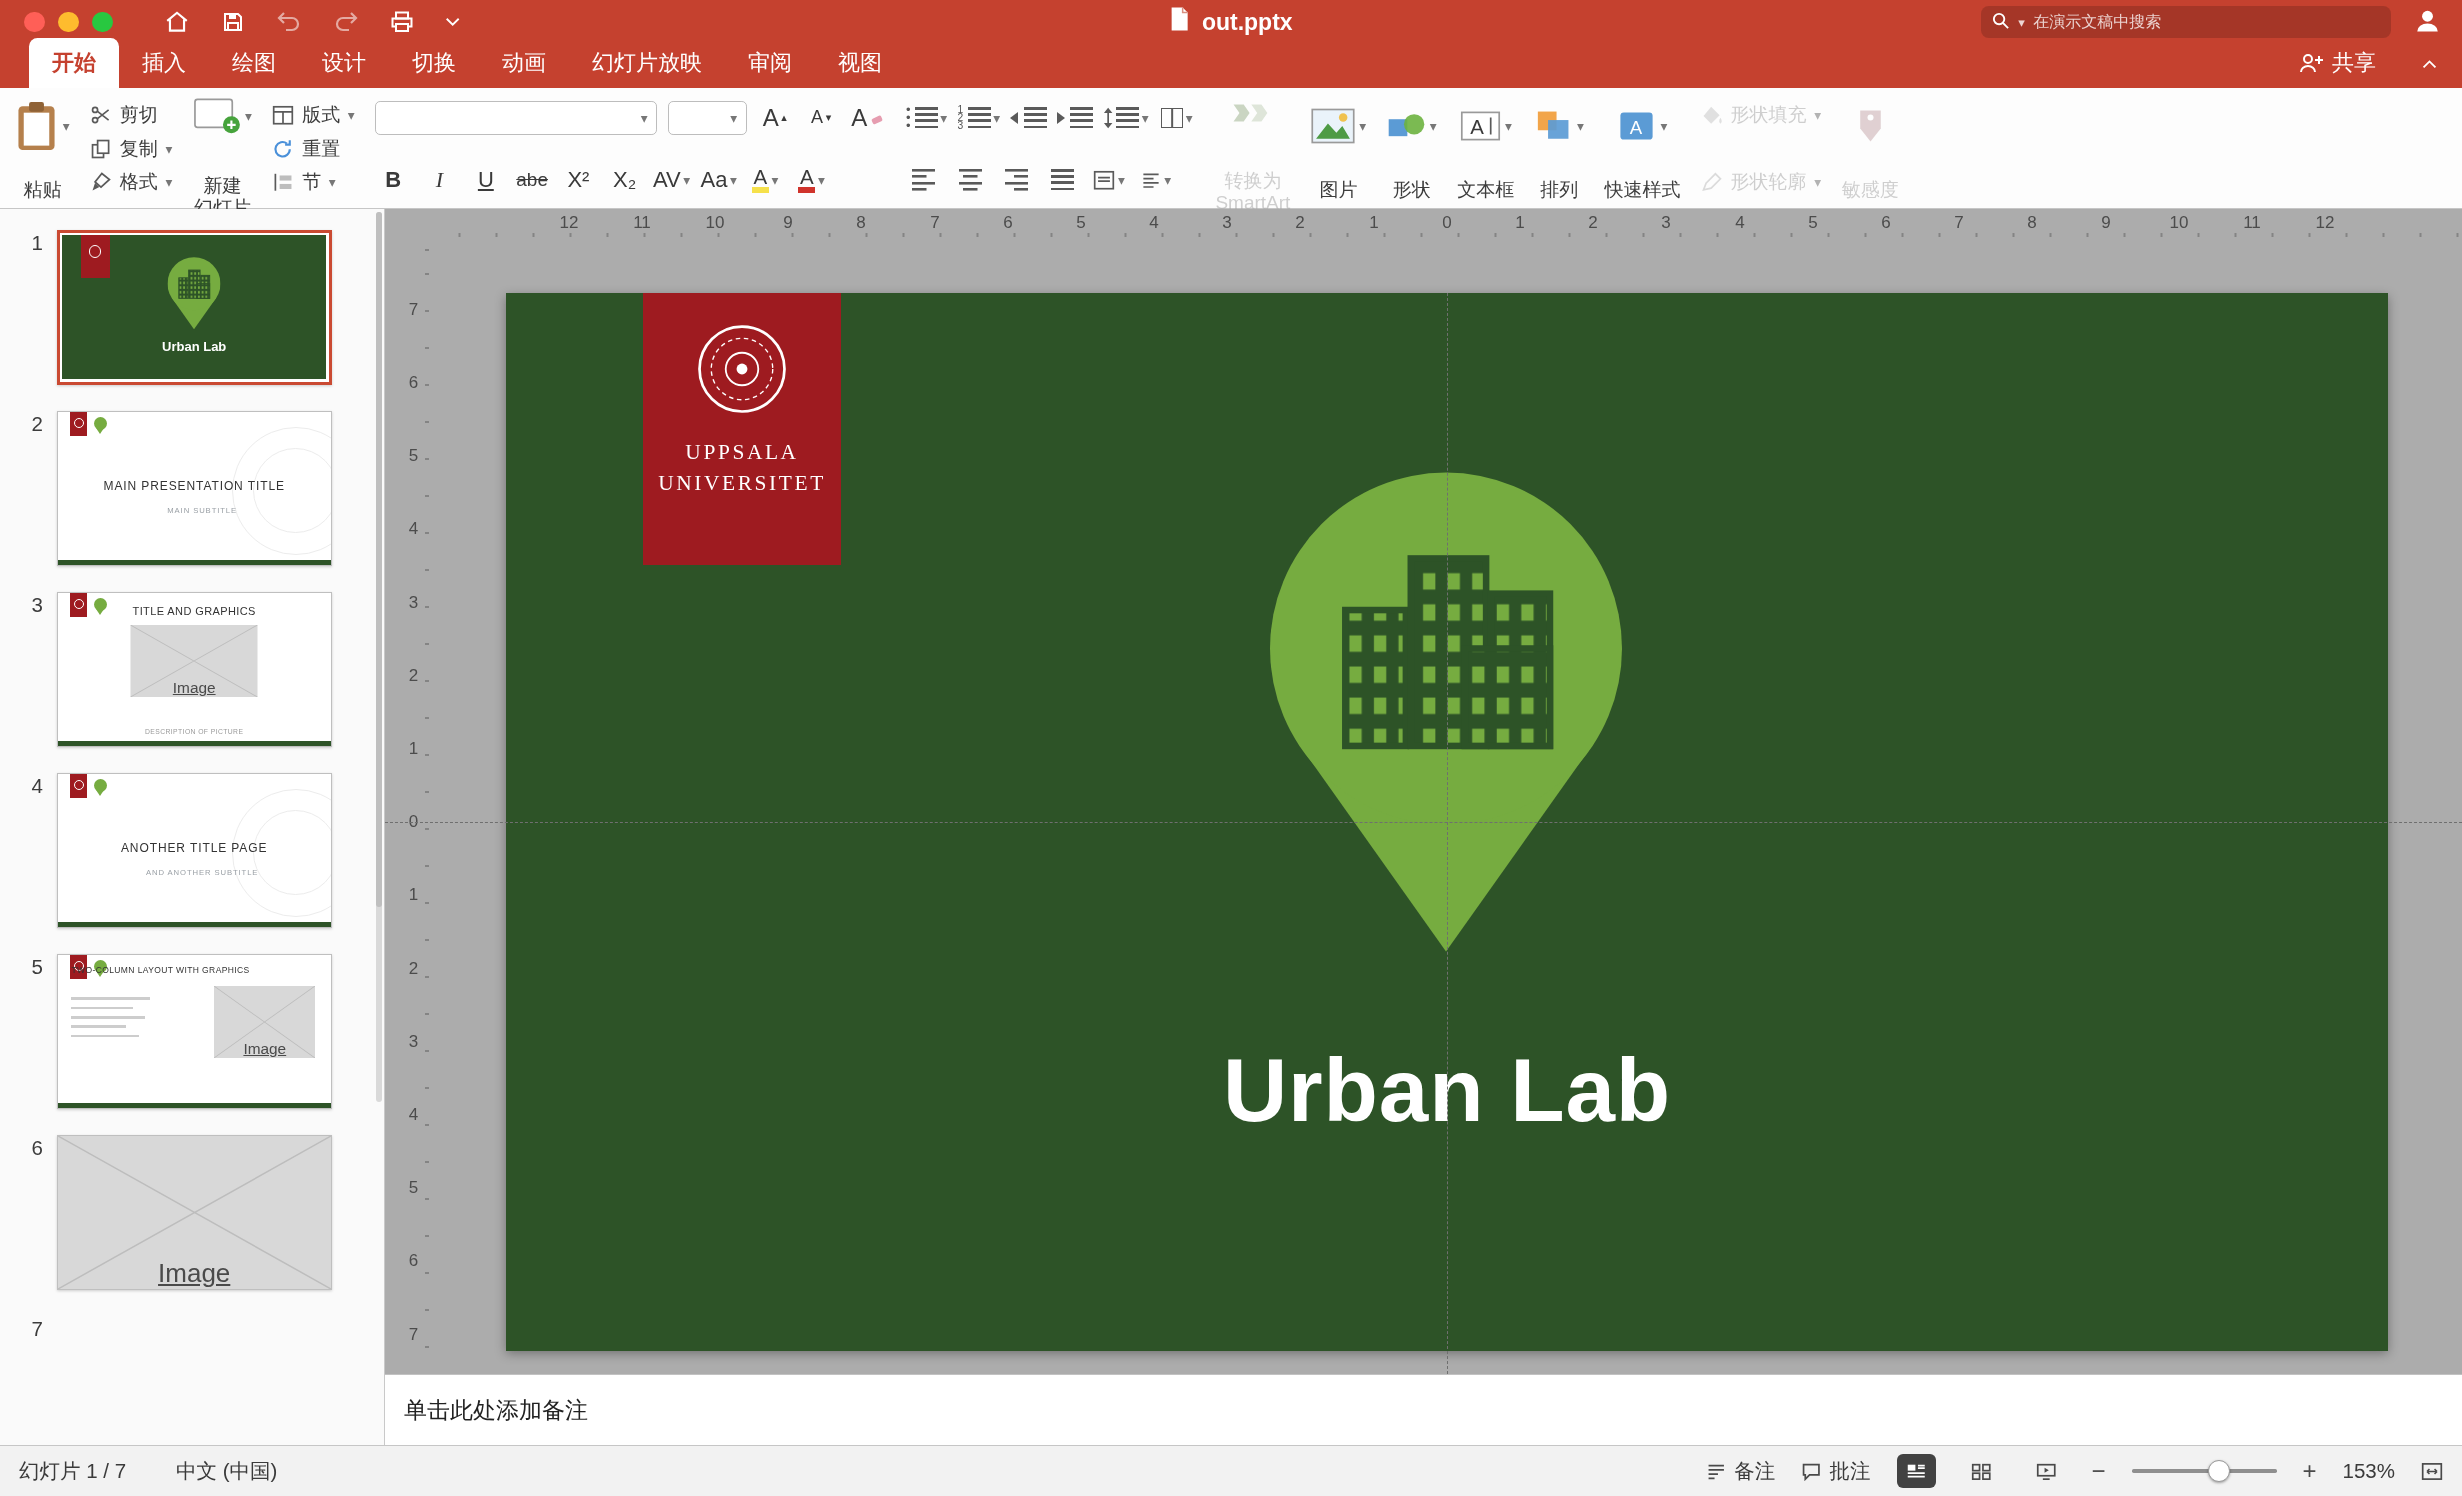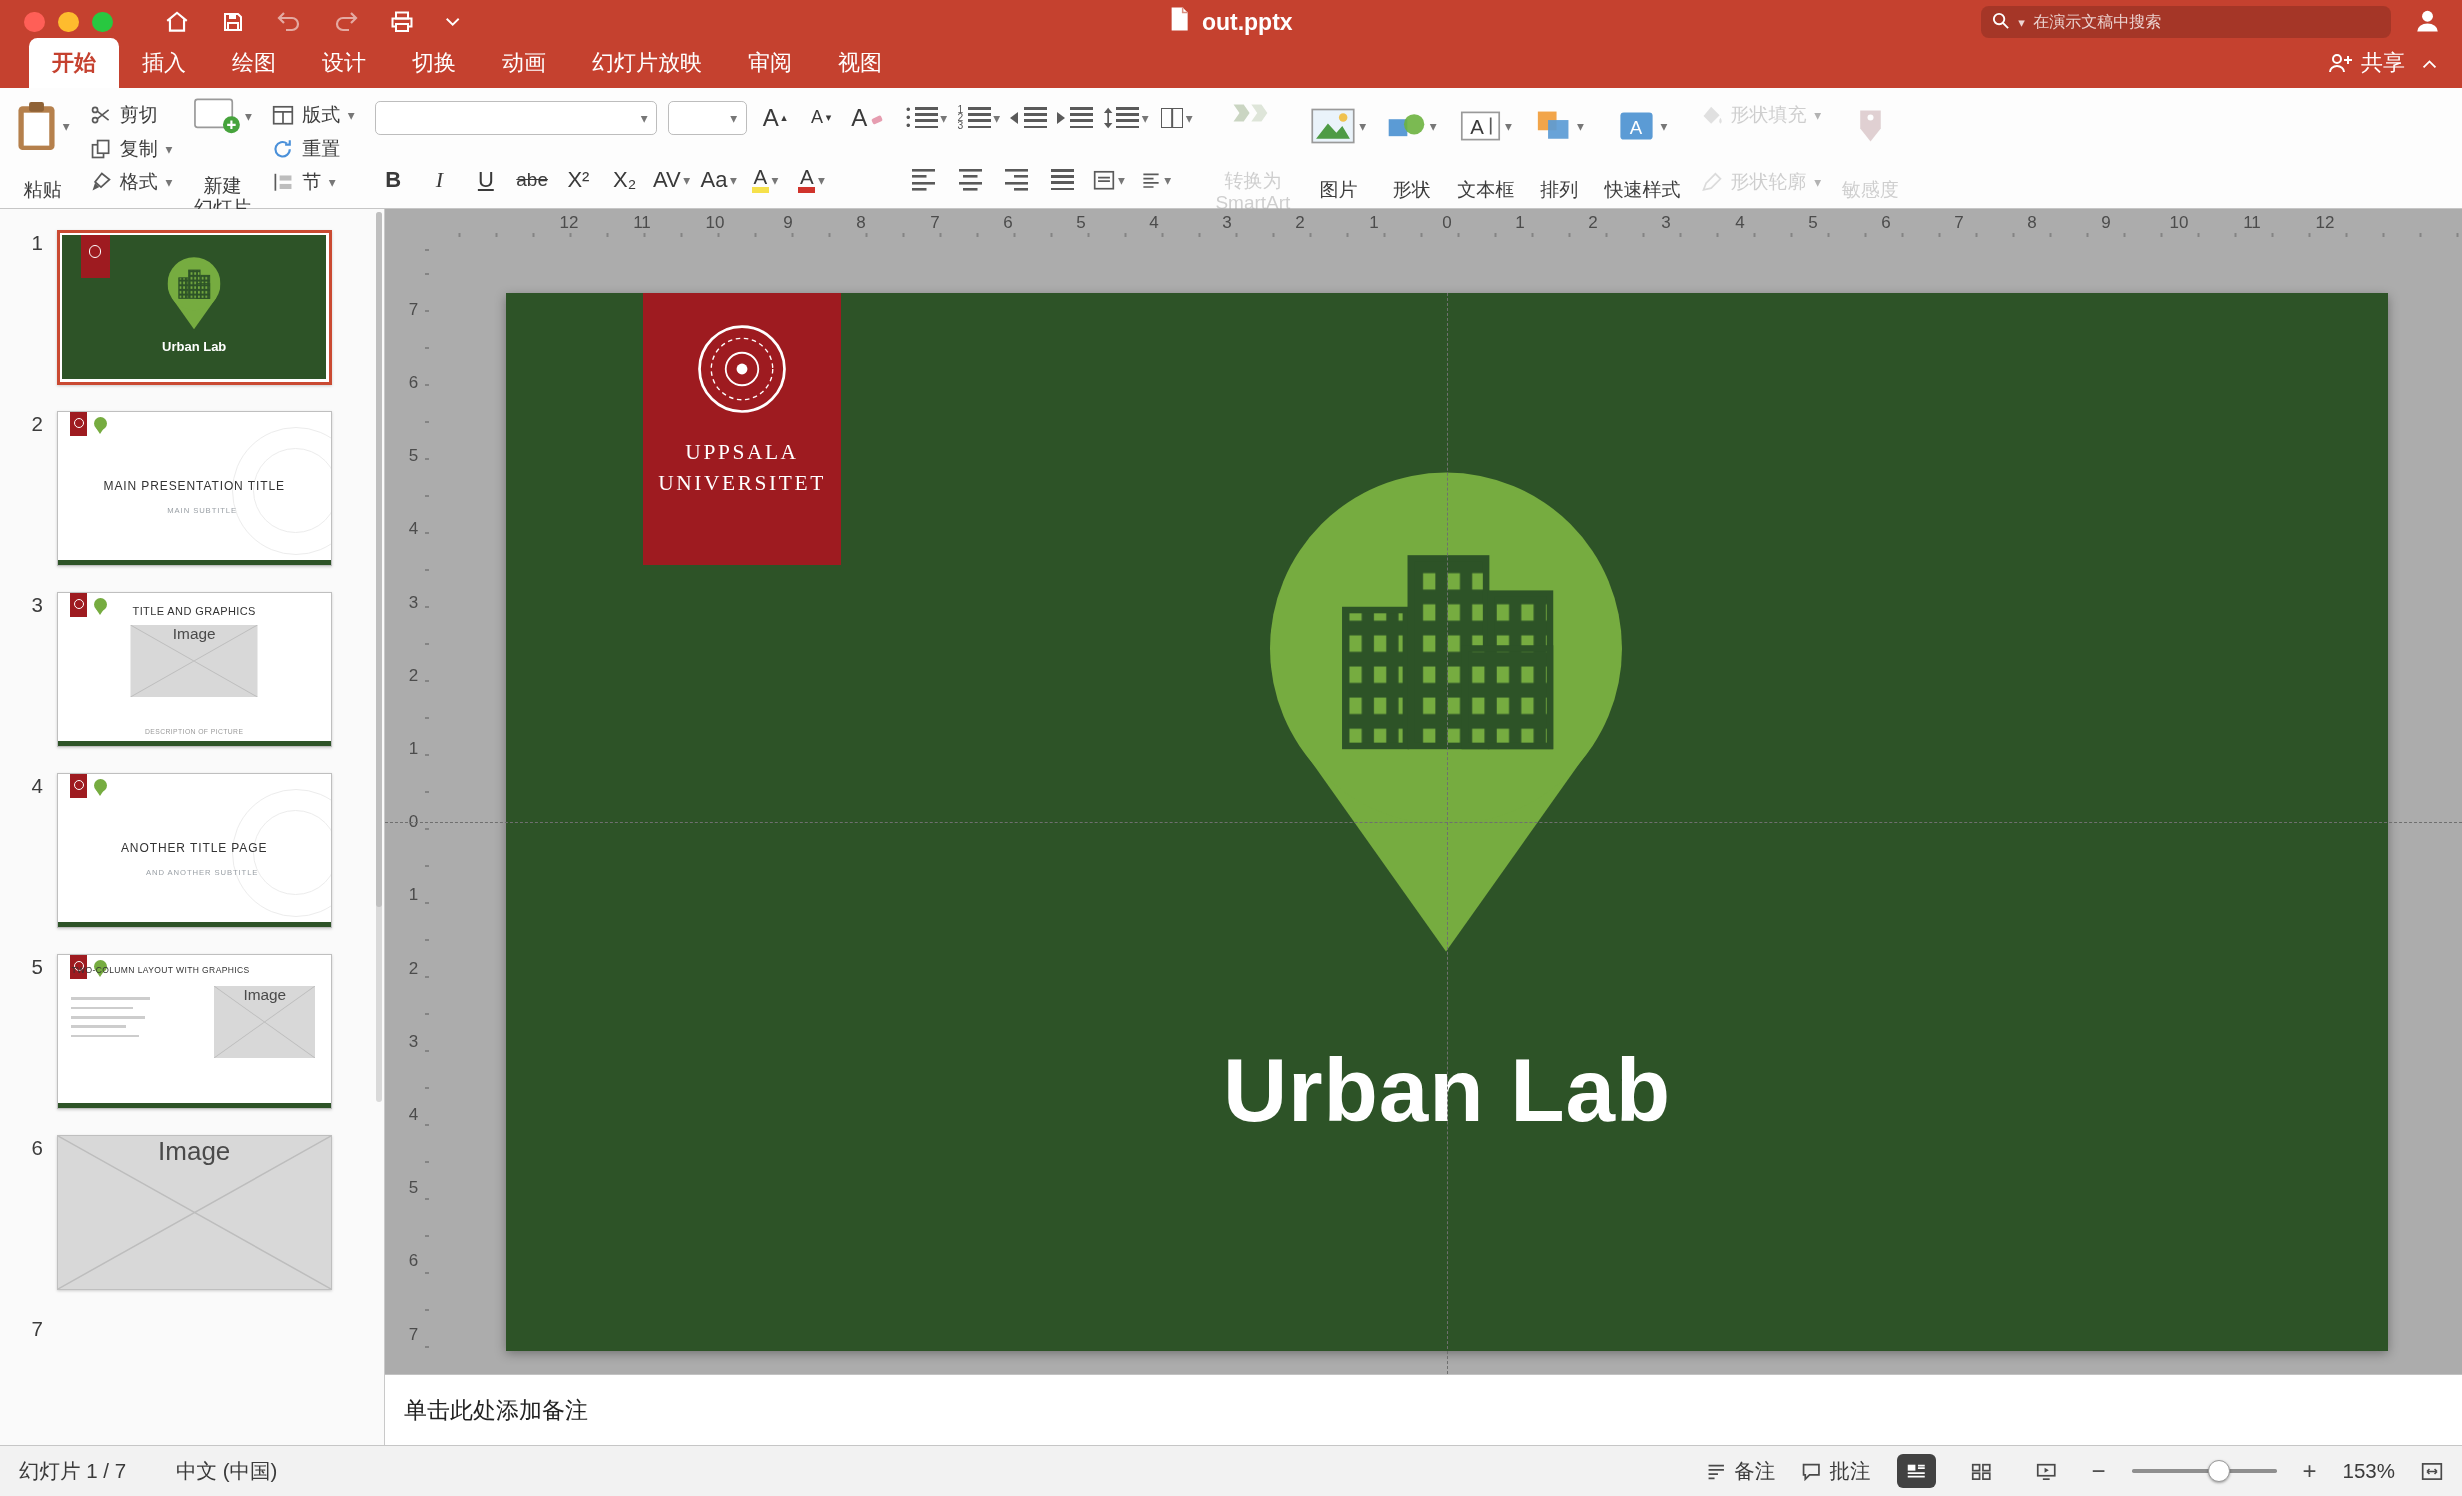--- a/index.html
+++ b/index.html
@@ -17,21 +17,21 @@
   .tb-right{margin-left:auto;display:flex;align-items:center;gap:22px;margin-right:20.5px;}
   .search-box{width:410px;height:32.5px;background:rgba(0,0,0,0.16);border-radius:7.7px;display:flex;align-items:center;padding:0 10.3px;gap:8.5px;}
   .search-box input{flex:1;background:transparent;border:none;outline:none;color:#fff;font-size:16px;font-family:inherit;}
   .search-box input::placeholder{color:rgba(255,255,255,0.78);}
   .sb-caret{color:rgba(255,255,255,.8);font-size:13px;}
 
   
   .tabbar{position:absolute;top:44px;left:0;right:0;height:44px;background:#C5412F;display:flex;align-items:flex-end;padding-left:29px;}
   .tab{padding:9.4px 23px 10.3px;font-size:22px;color:#fff;border-radius:8.5px 8.5px 0 0;}
   .tab.active{background:#fff;color:#C5412F;font-weight:700;}
-  .tabbar-right{margin-left:auto;display:flex;align-items:center;gap:16px;padding:0 24px 10.3px 0;color:#fff;font-size:22px;margin-top:31px;}
+  .tabbar-right{margin-left:auto;display:flex;align-items:center;gap:45px;padding:0 24px 10.3px 0;color:#fff;font-size:22px;margin-top:31px;}
   .share-btn{display:flex;align-items:center;gap:8.5px;}
 
   
   .ribbon{position:absolute;top:88px;left:0;right:0;height:121px;background:#FDFDFD;border-bottom:0.9px solid #C6C6C6;display:flex;align-items:stretch;gap:20.5px;padding:6.8px 15.4px 5.1px;}
   .rb-bigcol{display:flex;flex-direction:column;align-items:center;justify-content:space-between;padding:1.7px 0;}
   .rb-big-icon{height:60px;display:flex;align-items:center;gap:4.3px;}
   .rb-big-label{font-size:19px;color:#3d3d3d;display:flex;align-items:center;gap:4.3px;line-height:1.15;}
   .rb-big-label.two-line{flex-direction:column;gap:0;text-align:center;margin-top:40px;}
   .rb-smallcol{display:flex;flex-direction:column;justify-content:space-between;padding:4.3px 0;}
   .rb-small{display:flex;align-items:center;gap:7.7px;font-size:19px;color:#3d3d3d;height:32.5px;}
@@ -77,21 +77,21 @@
   .mini-seal::after{content:"";position:absolute;left:4.3px;top:6px;width:8.5px;height:8.5px;border:1.7px solid #fff;border-radius:50%;}
   .mini-pin{position:absolute;top:5.1px;left:36px;width:13.7px;height:13.7px;border-radius:50%;background:#76AC40;}
   .mini-pin::after{content:"";position:absolute;left:2.6px;top:11px;border-left:4.3px solid transparent;border-right:4.3px solid transparent;border-top:6.8px solid #76AC40;}
   .wm{position:absolute;right:-29px;top:15.4px;width:128px;height:128px;border:1.7px solid #ECECEC;border-radius:50%;}
   .wm::after{content:"";position:absolute;inset:20.5px;border:1.7px solid #ECECEC;border-radius:50%;}
   .t-title-c{position:absolute;left:0;right:0;top:44%;text-align:center;font-size:12px;letter-spacing:0.9px;color:#333;}
   .t-sub-c{position:absolute;left:16px;right:0;top:62%;text-align:center;font-size:7.7px;letter-spacing:0.9px;color:#9aa0a6;}
   .t-title-top{position:absolute;left:0;right:0;top:12px;text-align:center;font-size:11px;letter-spacing:0.4px;color:#333;}
   .t-title-left{position:absolute;left:13.7px;top:10.3px;font-size:9.4px;letter-spacing:0.4px;color:#333;}
   .t-caption{position:absolute;left:0;right:0;bottom:10.3px;text-align:center;font-size:6.8px;letter-spacing:0.4px;color:#999;}
-  .ph{background:#D8D8D8;position:relative;display:flex;align-items:flex-start;justify-content:center;color:#4a4a4a;overflow:hidden;}
+  .ph{background:#D8D8D8;position:relative;display:flex;align-items:flex-end;justify-content:center;color:#4a4a4a;overflow:hidden;text-decoration:underline;}
   .ph-x{position:absolute;inset:0;width:100%;height:100%;}
   .ph-label{position:relative;z-index:1;font-size:15.4px;}
   .tb-bar{height:2.6px;background:#CDCDCD;margin:6.8px 0;}
   .cover-red{position:absolute;left:19px;top:0;width:29px;height:43px;background:#9E1B20;}
   .cover-red::after{content:"";position:absolute;left:7.7px;top:10.3px;width:10.3px;height:10.3px;border:1.7px solid #fff;border-radius:50%;}
   .cover-pin{position:absolute;left:50%;top:22px;transform:translateX(-50%);}
   .cover-title{position:absolute;left:0;right:0;top:72%;text-align:center;color:#fff;font-size:13px;font-weight:700;}
   .scrollbar{position:absolute;right:1.7px;top:3.4px;width:6.8px;height:72%;background:#D9D9D9;border-radius:3.4px;}
   .scrollbar-thumb{position:absolute;left:0;top:0;width:6.8px;height:78%;background:#BFBFBF;border-radius:3.4px;}
 

